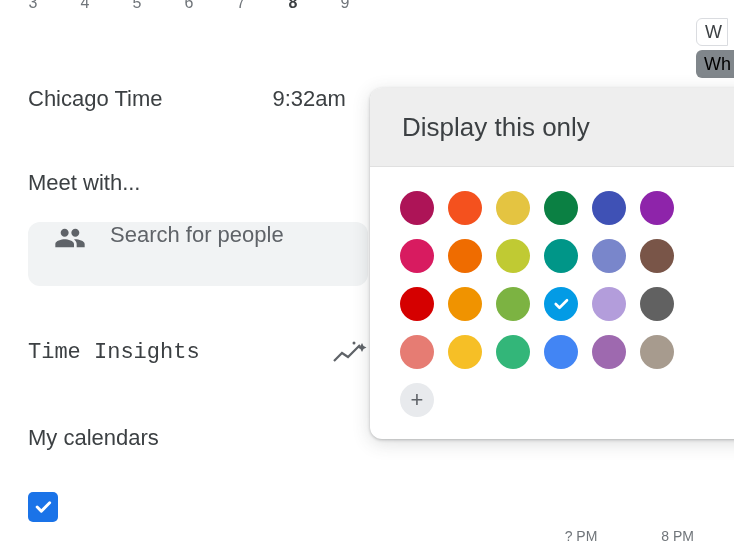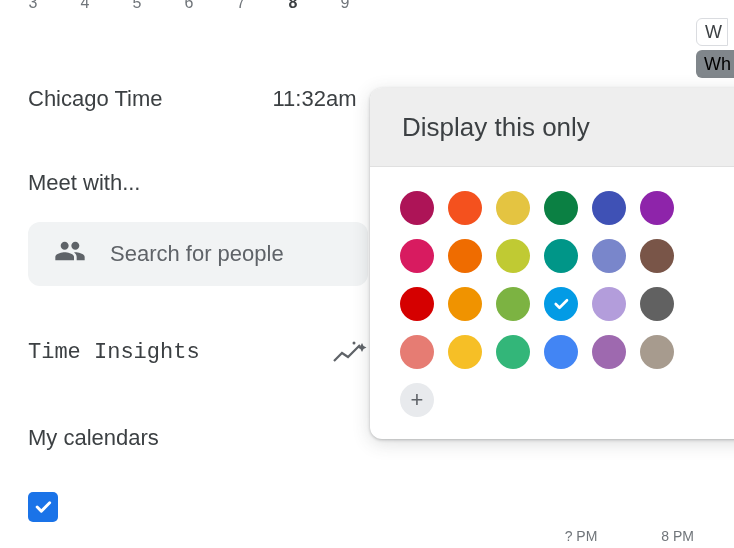--- a/index.html
+++ b/index.html
@@ -56,21 +56,20 @@
   
   .search-pill {
     position: absolute;
     left: 28px;
     top: 222px;
     width: 340px;
     height: 64px;
     background: #f1f3f4;
     border-radius: 12px;
     display: flex;
-    align-items: center;
     padding-left: 26px;
     font-size: 22px;
     color: #5f6368;
     gap: 24px;
   }
   .search-pill svg { width: 32px; height: 32px; flex-shrink:0; }
 
   
   .sparkle {
     margin-left: auto;
@@ -215,21 +214,21 @@
     <span class="day">4</span>
     <span class="day">5</span>
     <span class="day">6</span>
     <span class="day">7</span>
     <span class="day bold">8</span>
     <span class="day">9</span>
   </div>
 
 <div class="time-row">
   <span class="label">Chicago Time</span>
-  <span class="value">11:32am</span>
+  <span class="value">9:32am</span>
 </div>
 
 <div class="section" id="meetwith">Meet with...</div>
 <div class="search-pill">
   <span>
     <svg viewBox="0 0 24 24" fill="#5f6368">
         <path d="M16 11c1.66 0 3-1.34 3-3s-1.34-3-3-3-3 1.34-3 3 1.34 3 3 3zM8 11c1.66 0 3-1.34 3-3S9.66 5 8 5 5 6.34 5 8s1.34 3 3 3zm0 2c-2.33 0-7 1.17-7 3.5V19h14v-2.5C15 14.17 10.33 13 8 13zm8 0c-.29 0-.62.02-.97.05 1.16.84 1.97 1.97 1.97 3.45V19h6v-2.5c0-2.33-4.67-3.5-7-3.5z"></path>
       </svg>
   </span>
   <span>Search for people</span>

